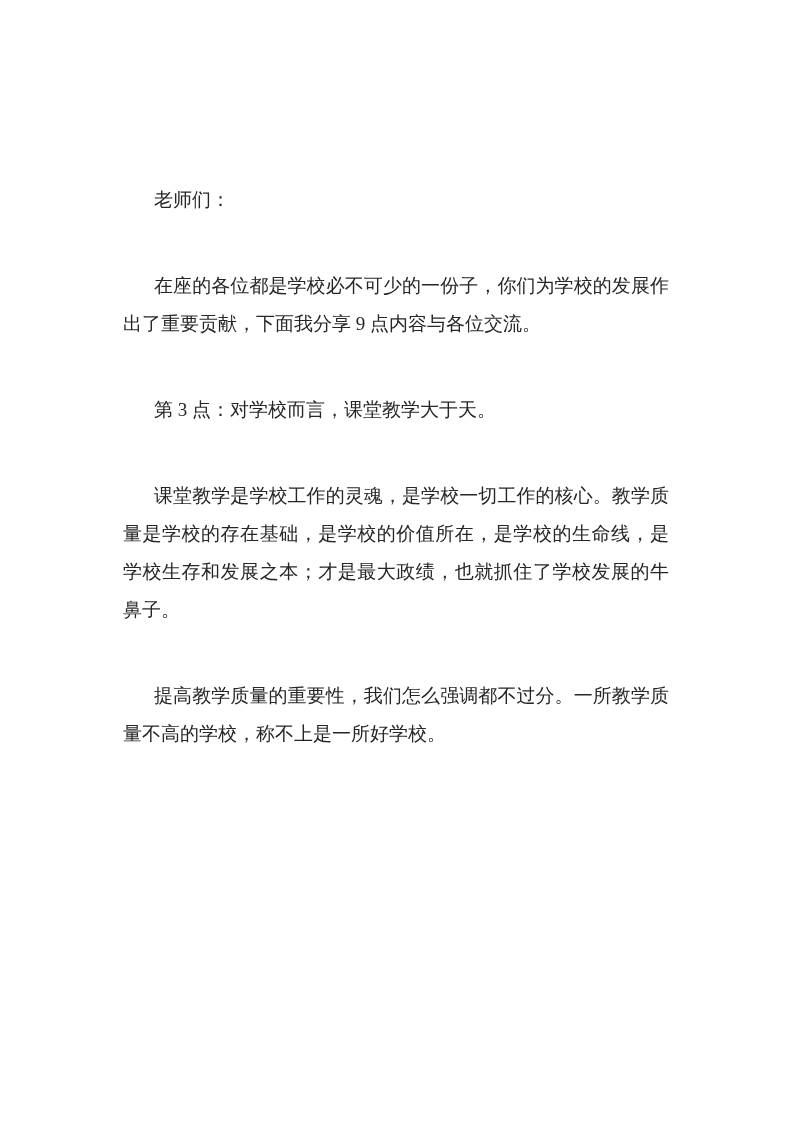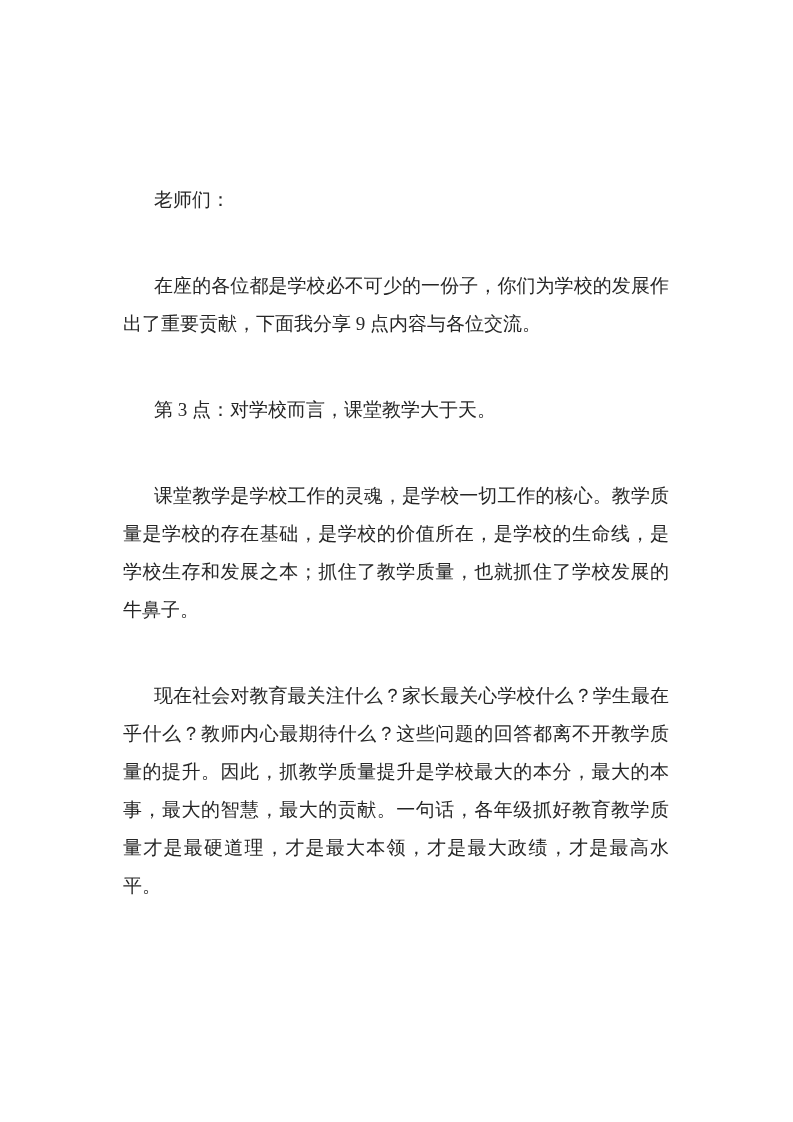--- a/index.html
+++ b/index.html
@@ -39,16 +39,16 @@
   }
 </style>
 </head>
 <body>
 
 <div class="doc-page">
   <div class="doc-body">
     <p class="doc-paragraph">老师们：</p>
     <p class="doc-paragraph">在座的各位都是学校必不可少的一份子，你们为学校的发展作出了重要贡献，下面我分享 9 点内容与各位交流。</p>
     <p class="doc-paragraph">第 3 点：对学校而言，课堂教学大于天。</p>
-    <p class="doc-paragraph">课堂教学是学校工作的灵魂，是学校一切工作的核心。教学质量是学校的存在基础，是学校的价值所在，是学校的生命线，是学校生存和发展之本；抓住了教学质量，也就抓住了学校发展的牛鼻子。</p>
-    <p class="doc-paragraph">现在社会对教育最关注什么？家长最关心学校什么？学生最在乎什么？教师内心最期待什么？这些问题的回答都离不开教学质量的提升。因此，抓教学质量提升是学校最大的本分，最大的本事，最大的智慧，最大的贡献。一句话，各年级抓好教育教学质量才是最硬道理，才是最大本领，才是最大政绩，才是最高水平。</p>
+    <p class="doc-paragraph">课堂教学是学校工作的灵魂，是学校一切工作的核心。教学质量是学校的存在基础，是学校的价值所在，是学校的生命线，是学校生存和发展之本；才是最大政绩，也就抓住了学校发展的牛鼻子。</p>
+    <p class="doc-paragraph">提高教学质量的重要性，我们怎么强调都不过分。一所教学质量不高的学校，称不上是一所好学校。</p>
   </div>
 </div>
 
 </body></html>

